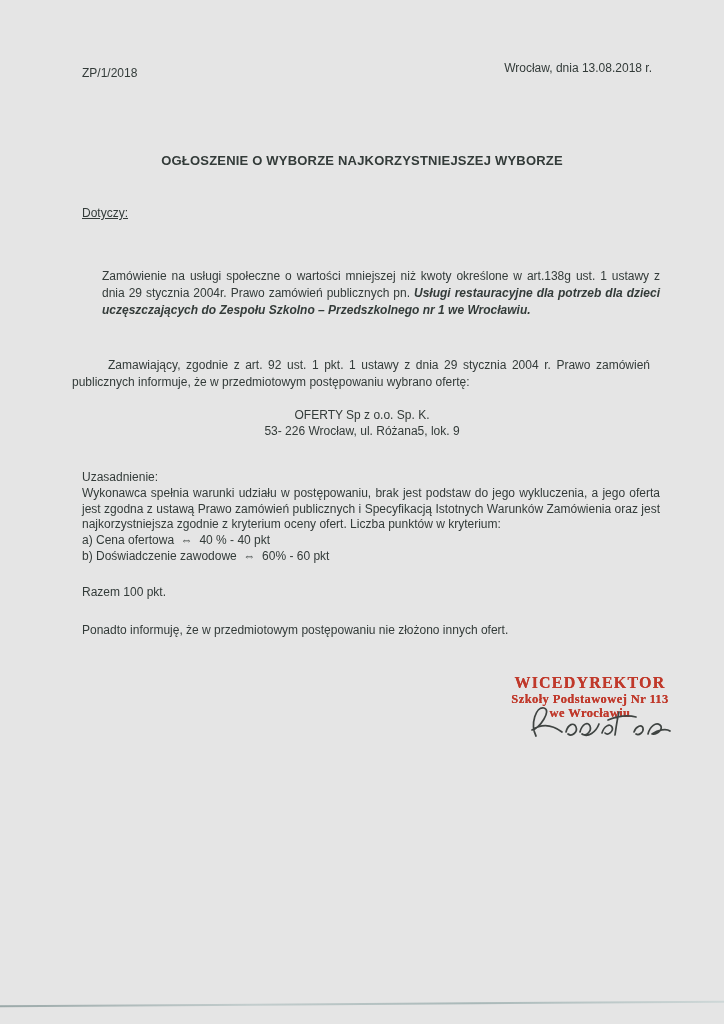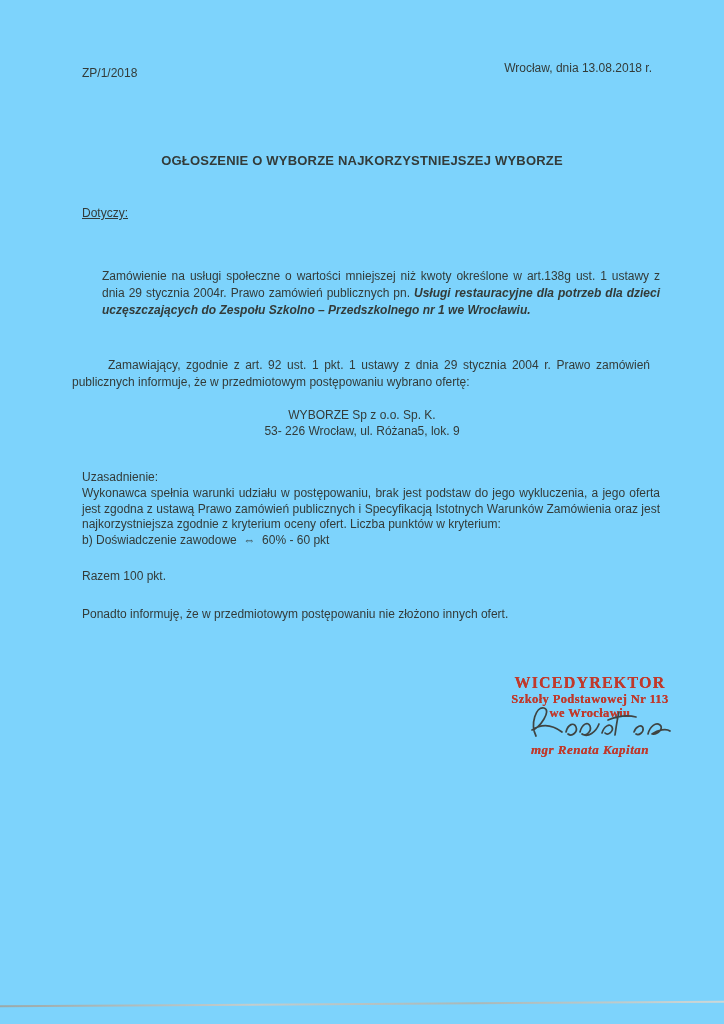--- a/index.html
+++ b/index.html
@@ -6,21 +6,21 @@
   body{
     width:724px;height:1024px;
     background:#ffffff;
     font-family:"Liberation Sans","DejaVu Sans",sans-serif;
     color:#333b39;
     -webkit-font-smoothing:antialiased;
   }
   .page{
     position:relative;
     width:724px;height:1024px;
-    background:#7dd3fc;
+    background:#e5e5e5;
     overflow:hidden;
   }
   .hdr-left{position:absolute;left:82px;top:66px;font-size:12px;}
   .hdr-right{position:absolute;right:72px;top:61px;font-size:12px;}
   .doc-title{
     position:absolute;left:0;right:0;top:153px;
     text-align:center;font-weight:bold;font-size:13px;letter-spacing:.2px;
   }
   .subject{
     position:absolute;left:82px;top:205px;width:578px;
@@ -80,37 +80,37 @@
   <div class="doc-title">OGŁOSZENIE O WYBORZE NAJKORZYSTNIEJSZEJ WYBORZE</div>
 
   <div class="subject">
     <div class="subject-label">Dotyczy:</div>
     <div class="subject-body"><span>Zamówienie na usługi społeczne o wartości mniejszej niż kwoty określone w art.138g ust. 1 ustawy z dnia 29 stycznia 2004r. Prawo zamówień publicznych pn. </span><span class="emph">Usługi restauracyjne dla potrzeb dla dzieci uczęszczających do Zespołu Szkolno – Przedszkolnego nr 1 we Wrocławiu.</span></div>
   </div>
 
   <div class="intro">Zamawiający, zgodnie z art. 92 ust. 1 pkt. 1 ustawy z dnia 29 stycznia 2004 r. Prawo zamówień publicznych informuje, że w przedmiotowym postępowaniu wybrano ofertę:</div>
 
   <div class="winner">
-    <div>WYBORZE Sp z o.o. Sp. K.</div>
+    <div>OFERTY Sp z o.o. Sp. K.</div>
     <div>53- 226 Wrocław, ul. Różana5, lok. 9</div>
   </div>
 
   <div class="justification">
     <div>Uzasadnienie:</div>
     <div class="para">Wykonawca spełnia warunki udziału w postępowaniu, brak jest podstaw do jego wykluczenia, a jego oferta jest zgodna z ustawą Prawo zamówień publicznych i Specyfikacją Istotnych Warunków Zamówienia oraz jest najkorzystniejsza zgodnie z kryterium oceny ofert. Liczba punktów w kryterium:</div>
+    <div class="crit">a) Cena ofertowa &nbsp;⇔&nbsp; 40 % - 40 pkt</div>
     <div class="crit">b) Doświadczenie zawodowe &nbsp;⇔&nbsp; 60% - 60 pkt</div>
     <div class="total">Razem 100 pkt.</div>
     <div class="closing">Ponadto informuję, że w przedmiotowym postępowaniu nie złożono innych ofert.</div>
   </div>
 
   <div class="stamp" style="color: rgb(192, 57, 43);">
     <div class="stamp-l1">WICEDYREKTOR</div>
     <div class="stamp-l2">Szkoły Podstawowej Nr 113</div>
     <div class="stamp-l3">we Wrocławiu</div>
-    <div class="stamp-l4">mgr Renata Kapitan</div>
     <svg class="signature" viewBox="0 0 150 52" fill="none">
       <path d="M14 38 C8 26 14 8 22 10 C30 12 18 30 10 32 C22 24 32 28 40 34
                M44 34 C46 26 52 24 54 29 C56 34 50 39 46 36
                M58 34 C60 26 66 23 68 28 C70 33 64 39 60 36 C66 40 74 34 77 26
                M80 35 C82 28 88 25 90 29 C92 33 86 38 83 35
                M97 14 C95 22 94 30 93 37 M86 22 C96 18 106 17 114 19
                M112 34 C114 28 120 26 121 30 C122 34 117 38 114 36
                M126 36 C128 28 134 24 138 27 C142 30 136 37 130 36 C136 32 144 30 148 33" stroke="#3f4442" stroke-width="1.7" stroke-linecap="round" stroke-linejoin="round"></path>
     </svg>
   </div>

